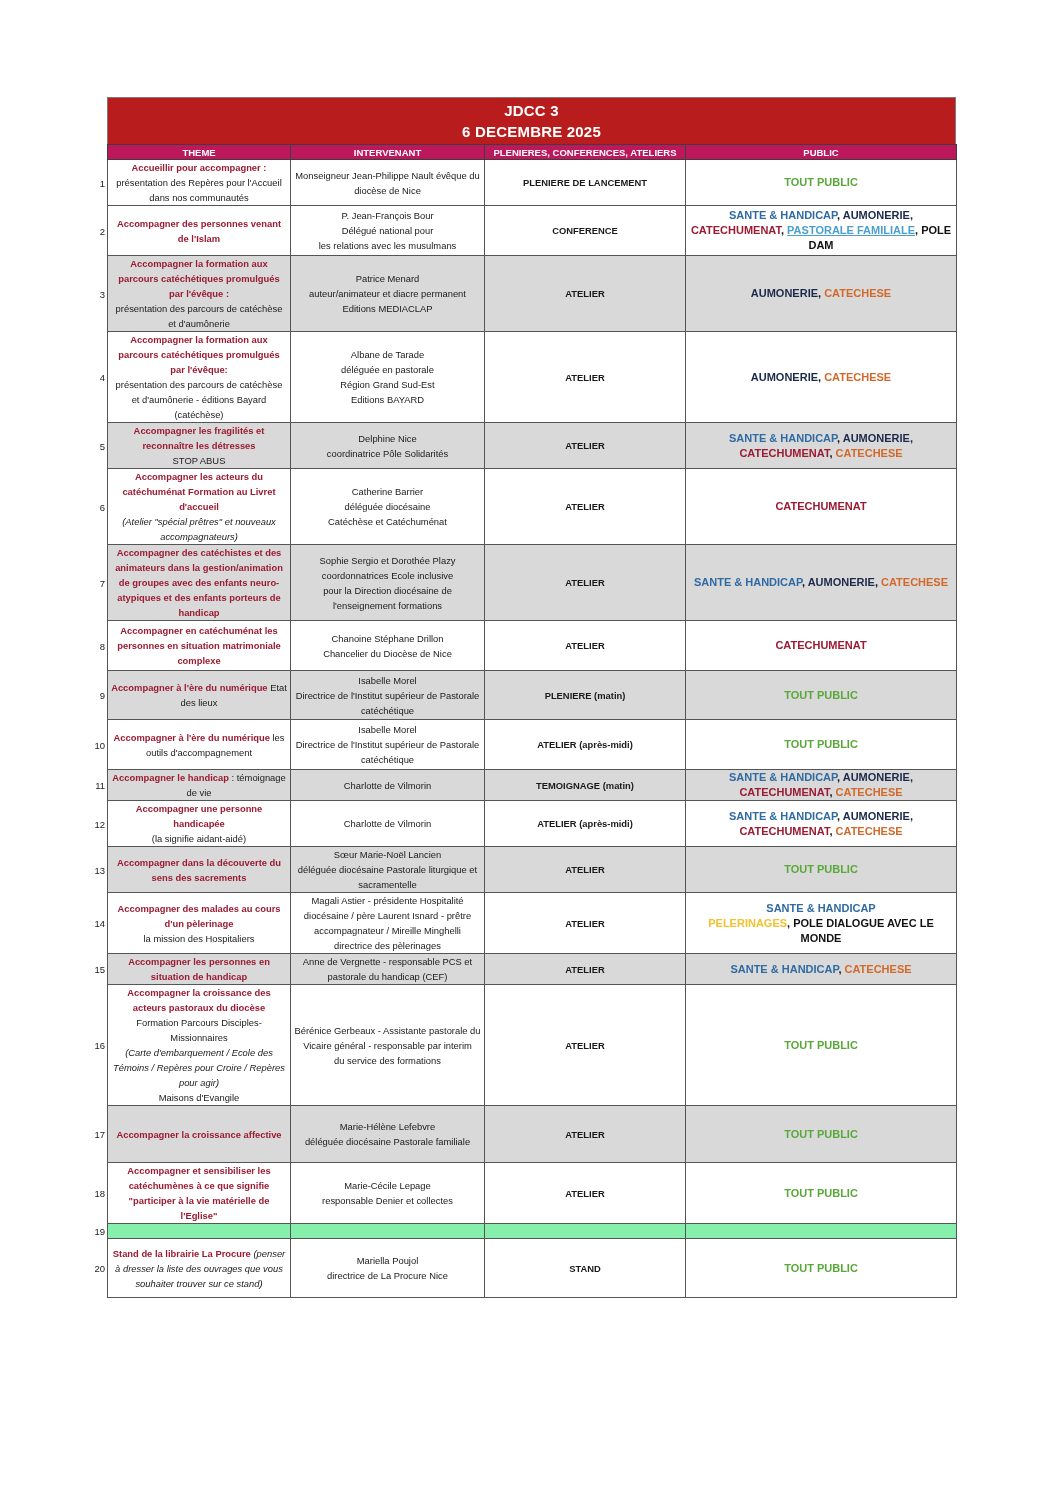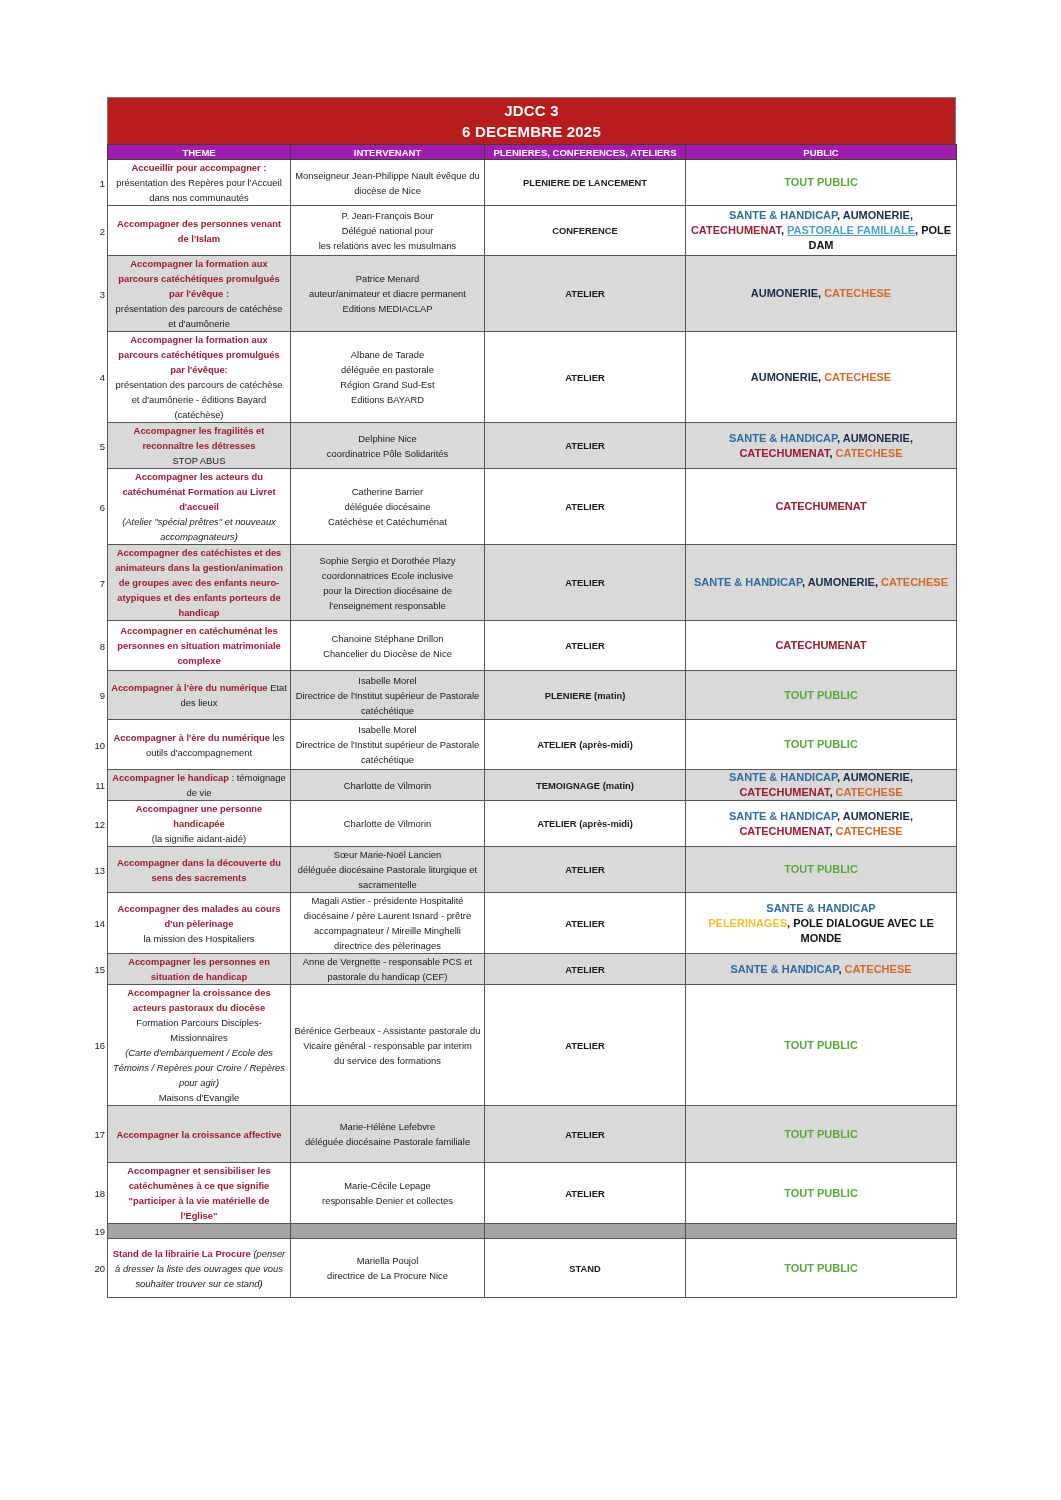--- a/index.html
+++ b/index.html
@@ -7,29 +7,29 @@
   body { position: relative; font-family: "Liberation Sans", sans-serif; color: #1a1a1a; }
   .sheet { position: absolute; left: 107px; top: 97px; width: 849px; }
   .title-block {
     background: #b91c1c; color: #ffffff; text-align: center;
     height: 47px; border: 1px solid #7a7a7a; border-bottom: none;
     display: flex; flex-direction: column; justify-content: center;
     font-weight: bold; font-size: 15px; line-height: 21px; letter-spacing: 0.2px;
   }
   table { border-collapse: collapse; width: 849px; table-layout: fixed; }
   th {
-    background: #a21caf; color: #ffffff; font-size: 9.5px; font-weight: bold;
+    background: #be185d; color: #ffffff; font-size: 9.5px; font-weight: bold;
     height: 15px; padding: 0; border: 1px solid #3d3d3d; text-align: center; line-height: 13px;
   }
   td {
     border: 1px solid #555555; text-align: center; vertical-align: middle;
     font-size: 9.4px; line-height: 15px; padding: 0 3px; position: relative;
   }
   tr.gray td { background: #d9d9d9; }
-  tr.orange td { background: #a3a3a3; }
+  tr.orange td { background: #86efac; }
   .rownum {
     position: absolute; left: -16px; width: 13px; text-align: right;
     font-size: 9.5px; color: #222; top: 50%; transform: translateY(-50%);
   }
   .theme-hl { color: #9b1b32; font-weight: bold; text-align: right; }
   .theme-txt { color: #1a1a1a; }
   .theme-it { font-style: italic; color: #1a1a1a; }
   .bold { font-weight: bold; }
   .pub { font-weight: bold; font-size: 11px; }
   .c-sante { color: #2f6aa3; }
@@ -136,21 +136,21 @@
           <td class="pub">
             <div><span class="c-catechu">CATECHUMENAT</span></div>
           </td>
         </tr>
         <tr class="gray" style="height: 75px;">
           <td><span class="rownum">7</span><span class="theme-hl">Accompagner des catéchistes et des animateurs dans la gestion/animation de groupes avec des enfants neuro-atypiques et des enfants porteurs de handicap</span></td>
           <td>
             <div>Sophie Sergio et Dorothée Plazy</div>
             <div>coordonnatrices Ecole inclusive</div>
             <div>pour la Direction diocésaine de</div>
-            <div>l'enseignement responsable</div>
+            <div>l'enseignement formations</div>
           </td>
           <td class="bold">ATELIER</td>
           <td class="pub">
             <div><span class="c-sante">SANTE &amp; HANDICAP</span><span class="c-black">, </span><span class="c-aumo">AUMONERIE</span><span class="c-black">, </span><span class="c-catech">CATECHESE</span></div>
           </td>
         </tr>
         <tr style="height: 50px;">
           <td><span class="rownum">8</span><span class="theme-hl">Accompagner en catéchuménat les personnes en situation matrimoniale complexe</span></td>
           <td>
             <div>Chanoine Stéphane Drillon</div>

